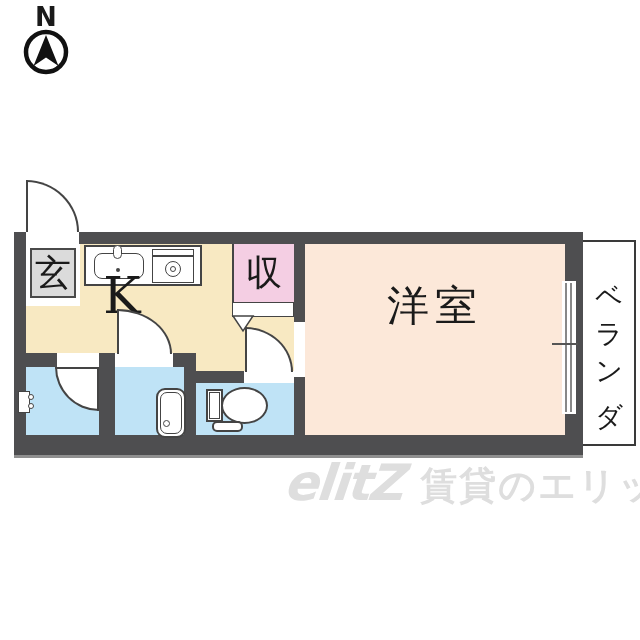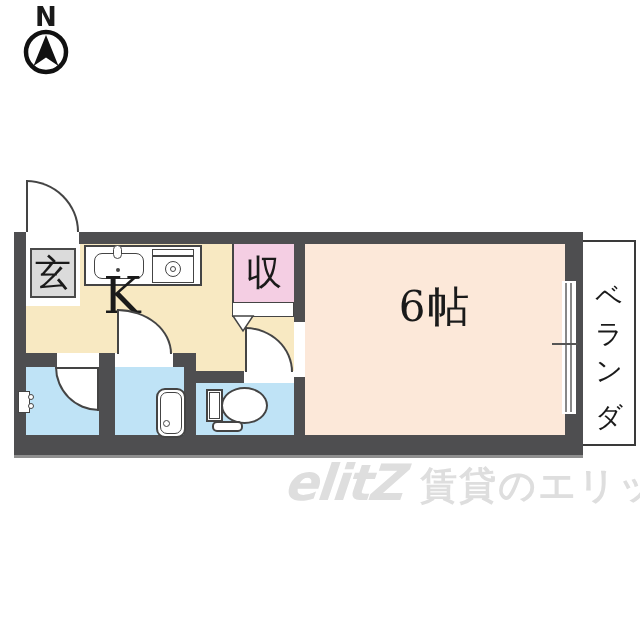--- a/index.html
+++ b/index.html
@@ -102,21 +102,21 @@
   <div class="abs outline" style="left:156px;top:388px;width:30px;height:50px;border-radius:9px;"></div>
   <div class="abs thin-outline" style="left:160px;top:392px;width:22px;height:42px;border-radius:7px;"></div>
   <div class="abs thin-outline" style="left:163px;top:420px;width:7px;height:7px;border-radius:50%;"></div>
 
   <div class="abs outline" style="left:206px;top:389px;width:17px;height:33px;"></div>
   <div class="abs thin-outline" style="left:209px;top:392px;width:11px;height:27px;"></div>
   <div class="abs outline" style="left:221px;top:387px;width:47px;height:37px;border-radius:50%;"></div>
   <div class="abs outline" style="left:212px;top:421px;width:31px;height:11px;border-radius:5px;"></div>
 
   <div class="abs" style="left:305px;top:282px;width:260px;text-align:center;">
-    <div style="font-size:42px;line-height:50px;letter-spacing:2px;color:#1a1a1a;">6帖</div>
+    <div style="font-size:42px;line-height:48px;letter-spacing:6px;color:#1a1a1a;">洋室</div>
   </div>
 
   <div class="abs white" style="left:562px;top:281px;width:14px;height:133px;"></div>
   <div class="abs" style="left:565px;top:283px;width:1.5px;height:129px;background:#888;"></div>
   <div class="abs" style="left:570px;top:283px;width:1.5px;height:129px;background:#888;"></div>
   <div class="abs" style="left:552px;top:343px;width:26px;height:2px;background:#555;"></div>
 
   <div class="abs sans" style="left:288px;top:448px;height:60px;display:flex;align-items:flex-end;">
     <span class="wm" style="font-size:50px;font-weight:bold;font-style:italic;letter-spacing:-2px;transform:skewX(-8deg);line-height:1;">elitZ</span>
     <span class="wm" style="font-size:37px;font-weight:bold;letter-spacing:2px;margin-left:14px;line-height:1.15;">賃貸のエリッツ</span>

